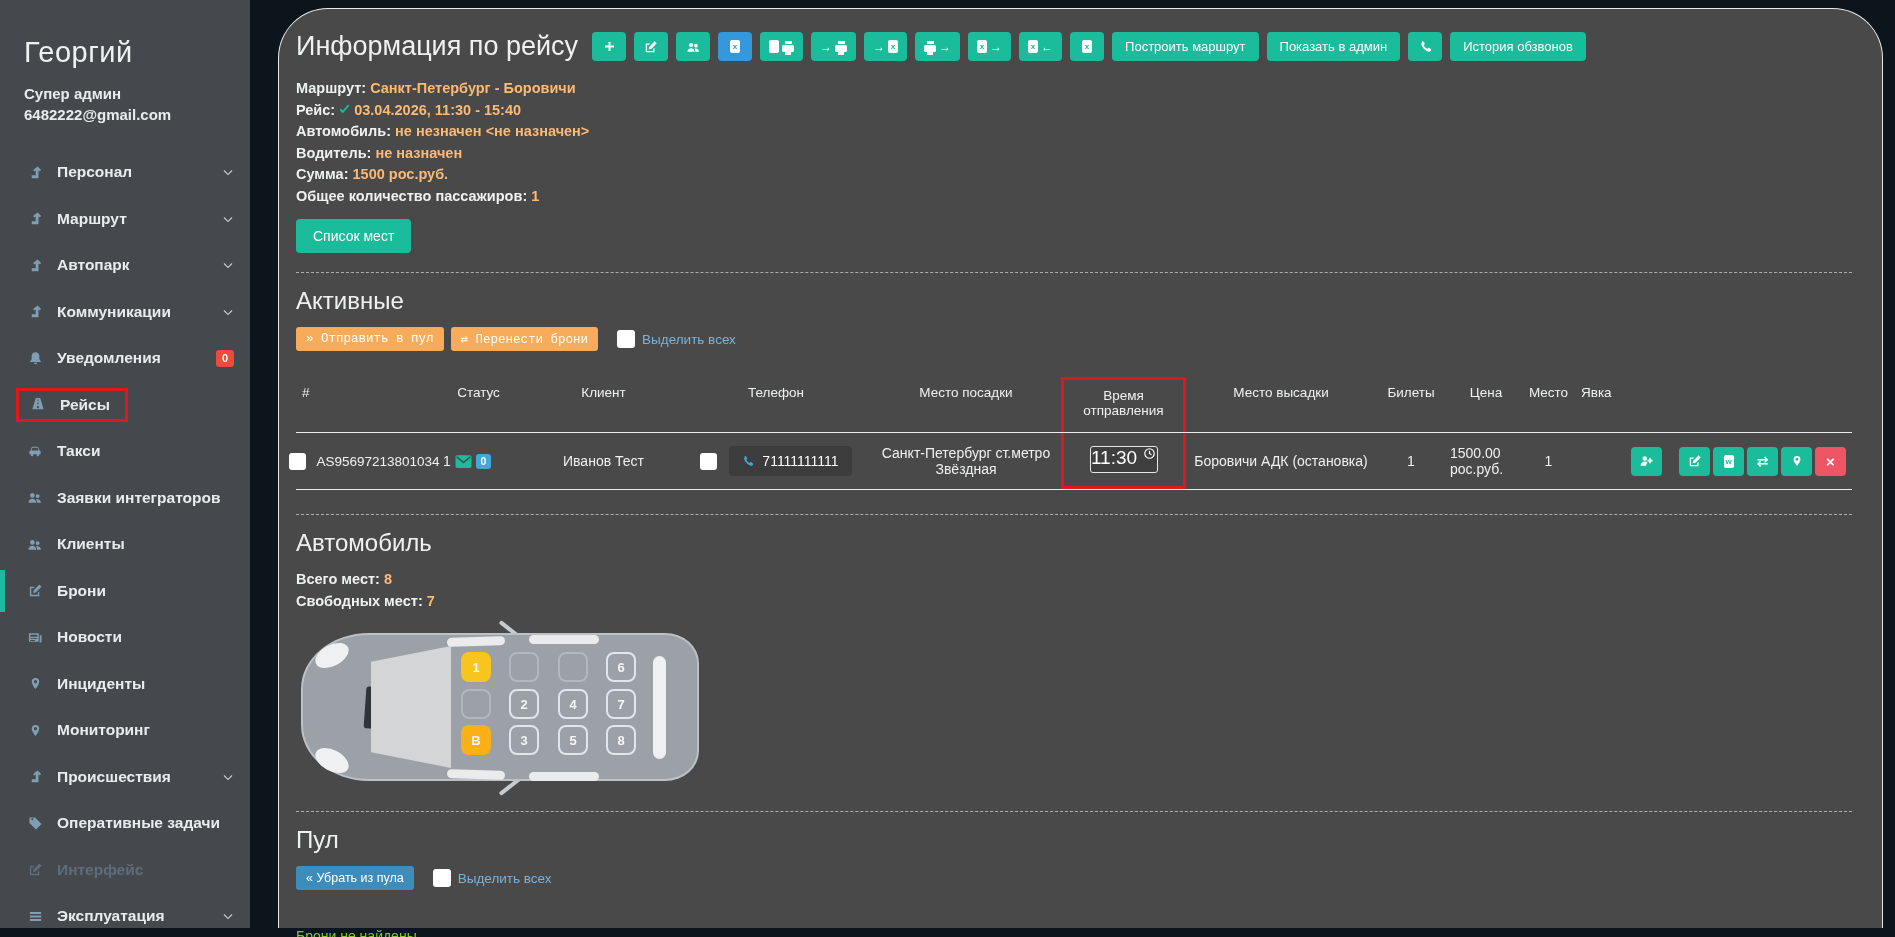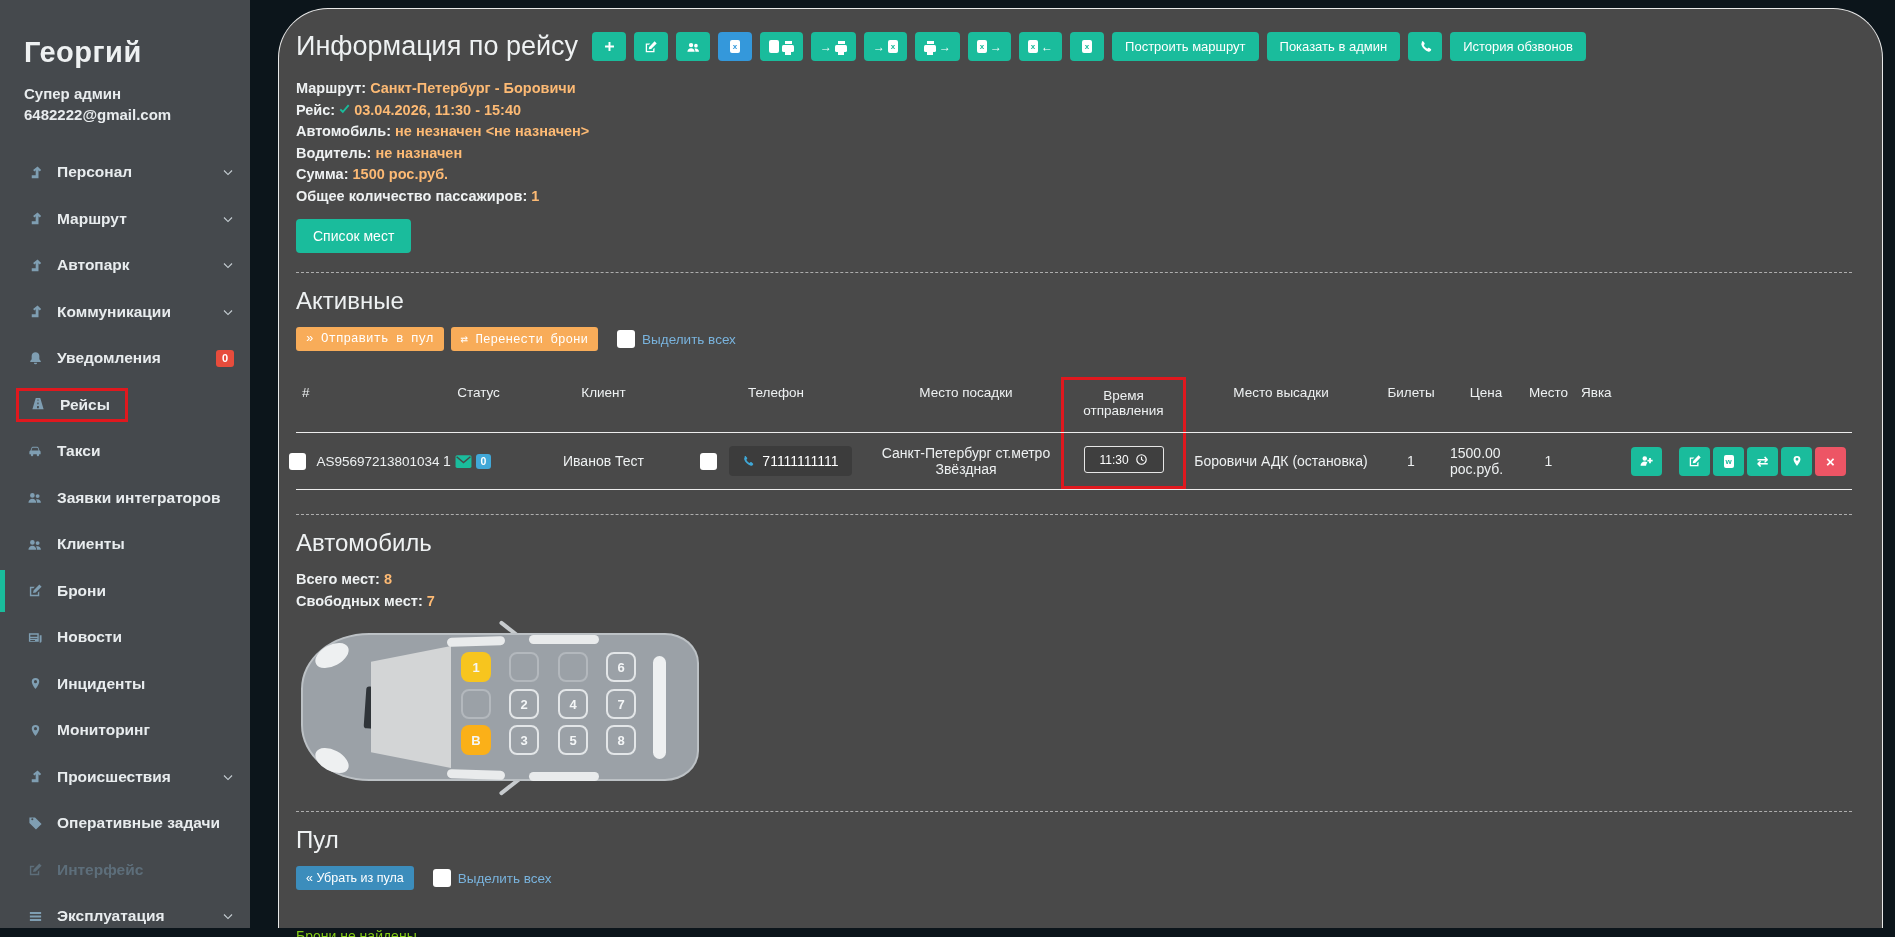--- a/index.html
+++ b/index.html
@@ -7,21 +7,21 @@
     --hlred:#e0181e; --red:#e74c3c; --pinkred:#ed5565; --linkblue:#79b3dd;
     --panel:#494949; --side:#45494d; --page:#0c151b; --icon:#7f9eb2;
   }
   *{margin:0;padding:0;box-sizing:border-box}
   body{font-family:"Liberation Sans","DejaVu Sans",sans-serif;background:#222}
   .app{position:relative;width:1895px;height:937px;background:var(--page);overflow:hidden}
 
   
   .sidebar{position:absolute;left:0;top:0;width:250px;height:928px;background:var(--side);color:#e8ecee;overflow:hidden}
   .user{padding:36px 24px 0 24px}
-  .user-name{font-size:29px;font-weight:700;color:#eef1f2;letter-spacing:.5px}
+  .user-name{font-size:29px;font-weight:400;color:#eef1f2;letter-spacing:.5px}
   .user-role{font-size:15px;font-weight:700;margin-top:16px}
   .user-email{font-size:15px;font-weight:700;margin-top:4px}
   .menu{margin-top:26px}
   .s-item{position:relative;height:46.5px;display:flex;align-items:center;padding:0 16px 0 25px;
           font-size:15.5px;font-weight:700;color:#e8ecee;cursor:pointer;white-space:nowrap}
   .s-item .ico{width:20px;margin-right:12px;color:var(--icon);display:flex;justify-content:center;flex:none}
   .s-item svg{display:block}
   .nbadge{margin-left:auto;background:var(--red);color:#fff;font-size:11px;font-weight:700;
           padding:3px 6px;border-radius:3px;line-height:1}
   .chev{margin-left:auto;color:#c3cbd0;display:flex}
@@ -79,22 +79,22 @@
   .hl-c{border:3px solid var(--hlred);border-top:none}
   .c-num-cell{justify-content:flex-end;gap:10px;padding-left:6px!important;font-size:13.5px!important}
   .c-status{justify-content:flex-start!important;gap:4px;padding-left:12px!important}
   .sms{width:15px;height:15px;background:#41a8d8;border-radius:3px;color:#fff;font-size:10.5px;font-weight:700;
        display:inline-flex;align-items:center;justify-content:center}
   .mailico{display:inline-flex}
   .c-phone{gap:12px}
   .phone-btn{height:30px;padding:0 13px;background:#3c3c3c;border:none;border-radius:4px;color:#fff;font-size:14px;
              display:inline-flex;align-items:center;gap:8px;font-family:inherit;cursor:pointer}
   .phone-btn svg{color:#3fa7d6}
-  .time-box{width:80px;height:27px;background:#3f3f3f;border:1px solid #e6e6e6;border-radius:3px;
-            display:inline-flex;align-items:center;justify-content:center;gap:6px;font-size:12px;cursor:pointer;color:#fff}
+  .time-box{width:68px;height:27px;background:#3f3f3f;border:1px solid #e6e6e6;border-radius:3px;
+            display:inline-flex;align-items:flex-start;justify-content:center;gap:6px;font-size:19px;cursor:pointer;color:#fff}
   .c-price{justify-content:flex-start!important;text-align:left!important;padding-left:4px!important}
   .c-price span{display:block;width:62px}
   .actions{display:flex;justify-content:flex-end;align-items:center;gap:3px;padding-right:2px;width:100%}
   .rb{width:31px;height:29px;border:none;border-radius:4px;background:var(--teal);color:#fff;
       display:inline-flex;align-items:center;justify-content:center;cursor:pointer;font-family:inherit;flex:none}
   .rb.red{background:var(--pinkred);font-weight:700;font-size:15px}
   .rb.first{margin-right:14px}
 
   
   .van{position:relative;width:400px;height:168px;margin:12px 0 4px 5px}

